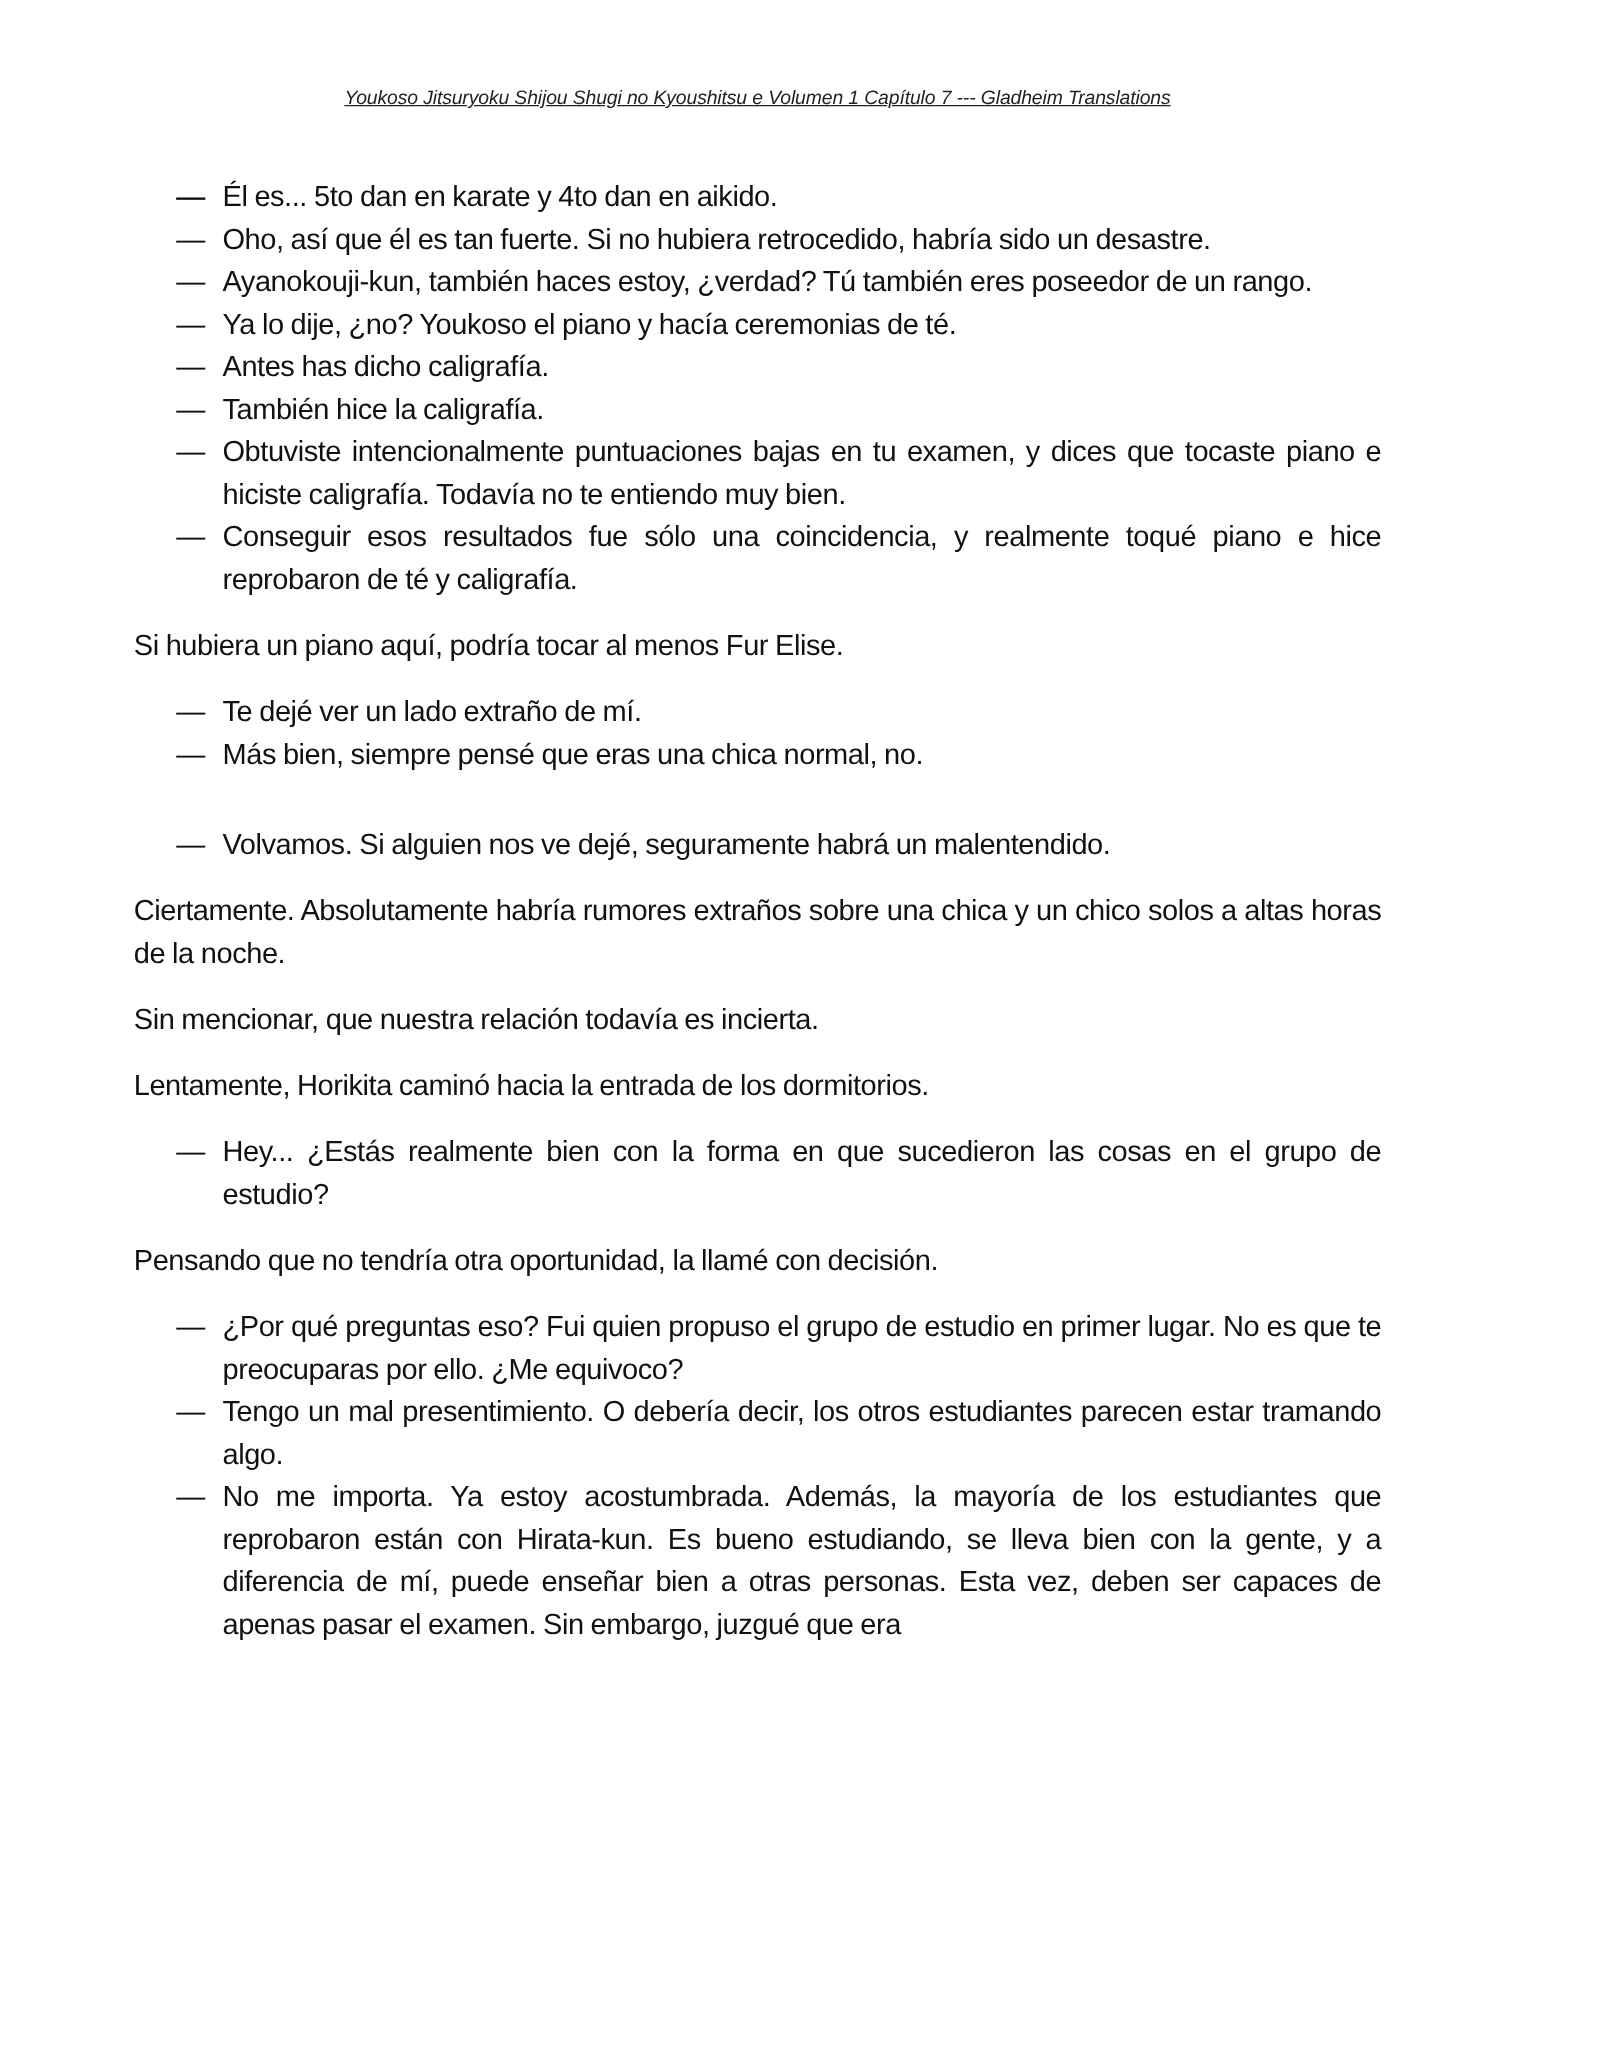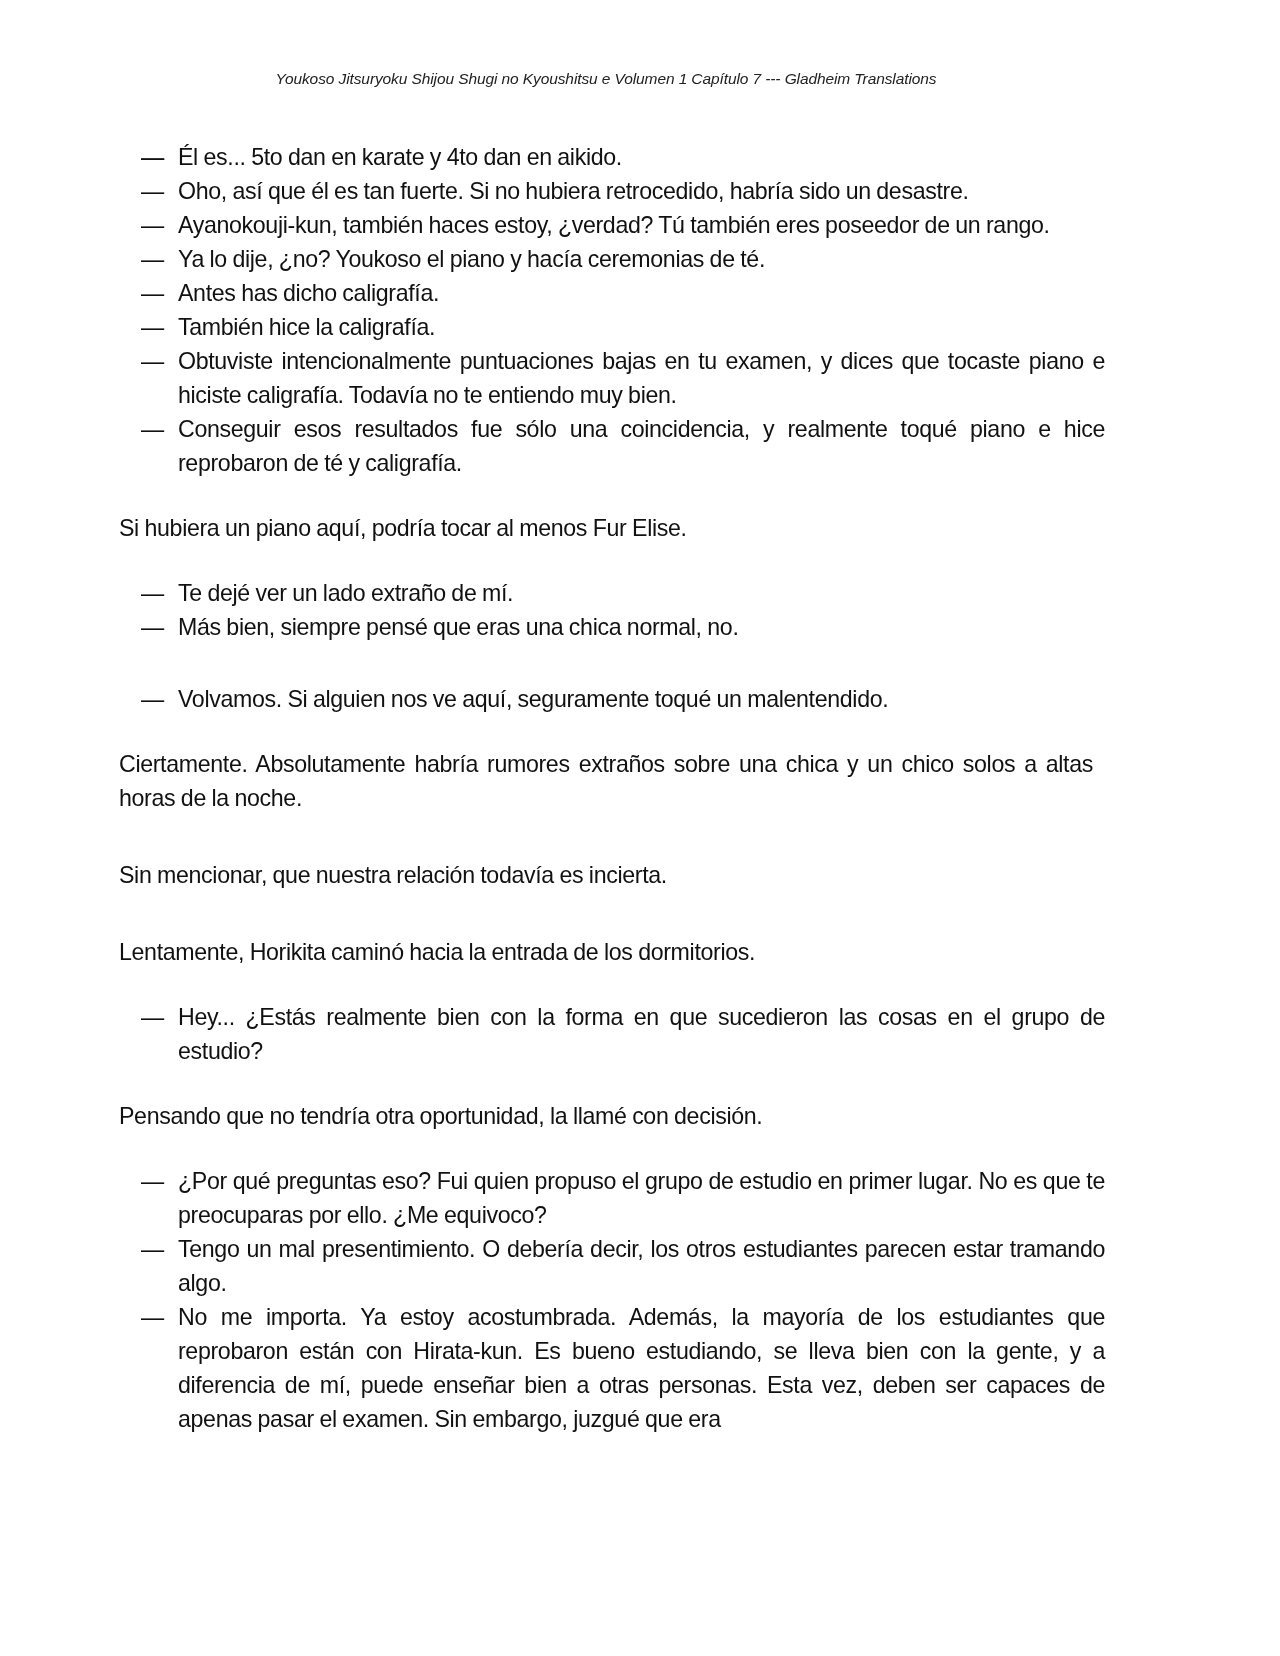--- a/index.html
+++ b/index.html
@@ -19,20 +19,21 @@
     position: absolute;
     top: 70px;
     left: 0;
     width: 1212px;
     text-align: center;
     font-family: "Liberation Sans", sans-serif;
     font-style: italic;
     font-size: 15.5px;
     color: #222222;
     letter-spacing: -0.1px;
+    text-decoration: underline;
   }
   .content {
     position: absolute;
     top: 140px;
     left: 107px;
     width: 998px;
   }
   .dialogue-block {
     margin: 0;
     padding: 0;
@@ -50,21 +51,21 @@
     position: absolute;
     left: 34px;
     top: 0;
   }
   .narration {
     font-size: 23.2px;
     line-height: 34px;
     text-align: justify;
     letter-spacing: -0.35px;
     word-spacing: -0.5px;
-    margin: 12px;
+    margin: 0;
   }
   .gap { height: 19px; }
 </style>
 </head>
 <body>
 
 <div class="page-header">Youkoso Jitsuryoku Shijou Shugi no Kyoushitsu e Volumen 1 Capítulo 7 --- Gladheim Translations</div>
 
 <div class="content">
 
@@ -86,21 +87,21 @@
 
   <div class="dialogue-block">
     <div class="dialogue"><span class="dash">—</span><span>Te dejé ver un lado extraño de mí.</span></div>
     <div class="dialogue"><span class="dash">—</span><span>Más bien, siempre pensé que eras una chica normal, no.</span></div>
   </div>
 
   <div class="gap"></div>
   <div class="gap"></div>
 
   <div class="dialogue-block">
-    <div class="dialogue"><span class="dash">—</span><span>Volvamos. Si alguien nos ve aquí, seguramente toqué un malentendido.</span></div>
+    <div class="dialogue"><span class="dash">—</span><span>Volvamos. Si alguien nos ve dejé, seguramente habrá un malentendido.</span></div>
   </div>
 
   <div class="gap"></div>
   <p class="narration">Ciertamente. Absolutamente habría rumores extraños sobre una chica y un chico solos a altas horas de la noche.</p>
   <div class="gap"></div>
   <p class="narration">Sin mencionar, que nuestra relación todavía es incierta.</p>
   <div class="gap"></div>
   <p class="narration">Lentamente, Horikita caminó hacia la entrada de los dormitorios.</p>
   <div class="gap"></div>
 

